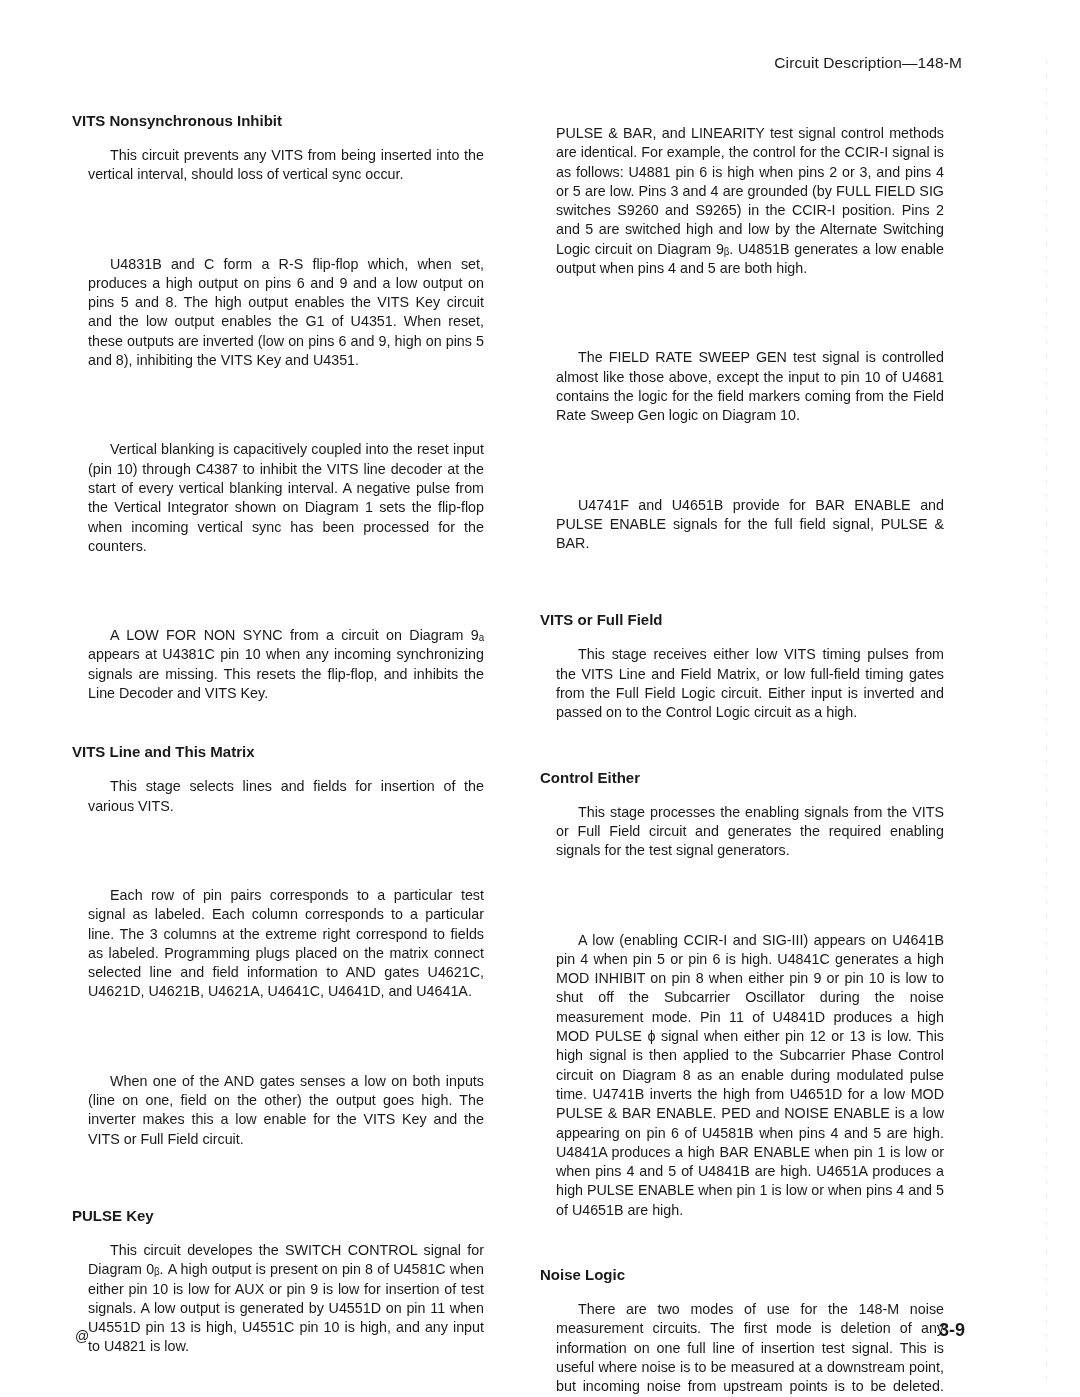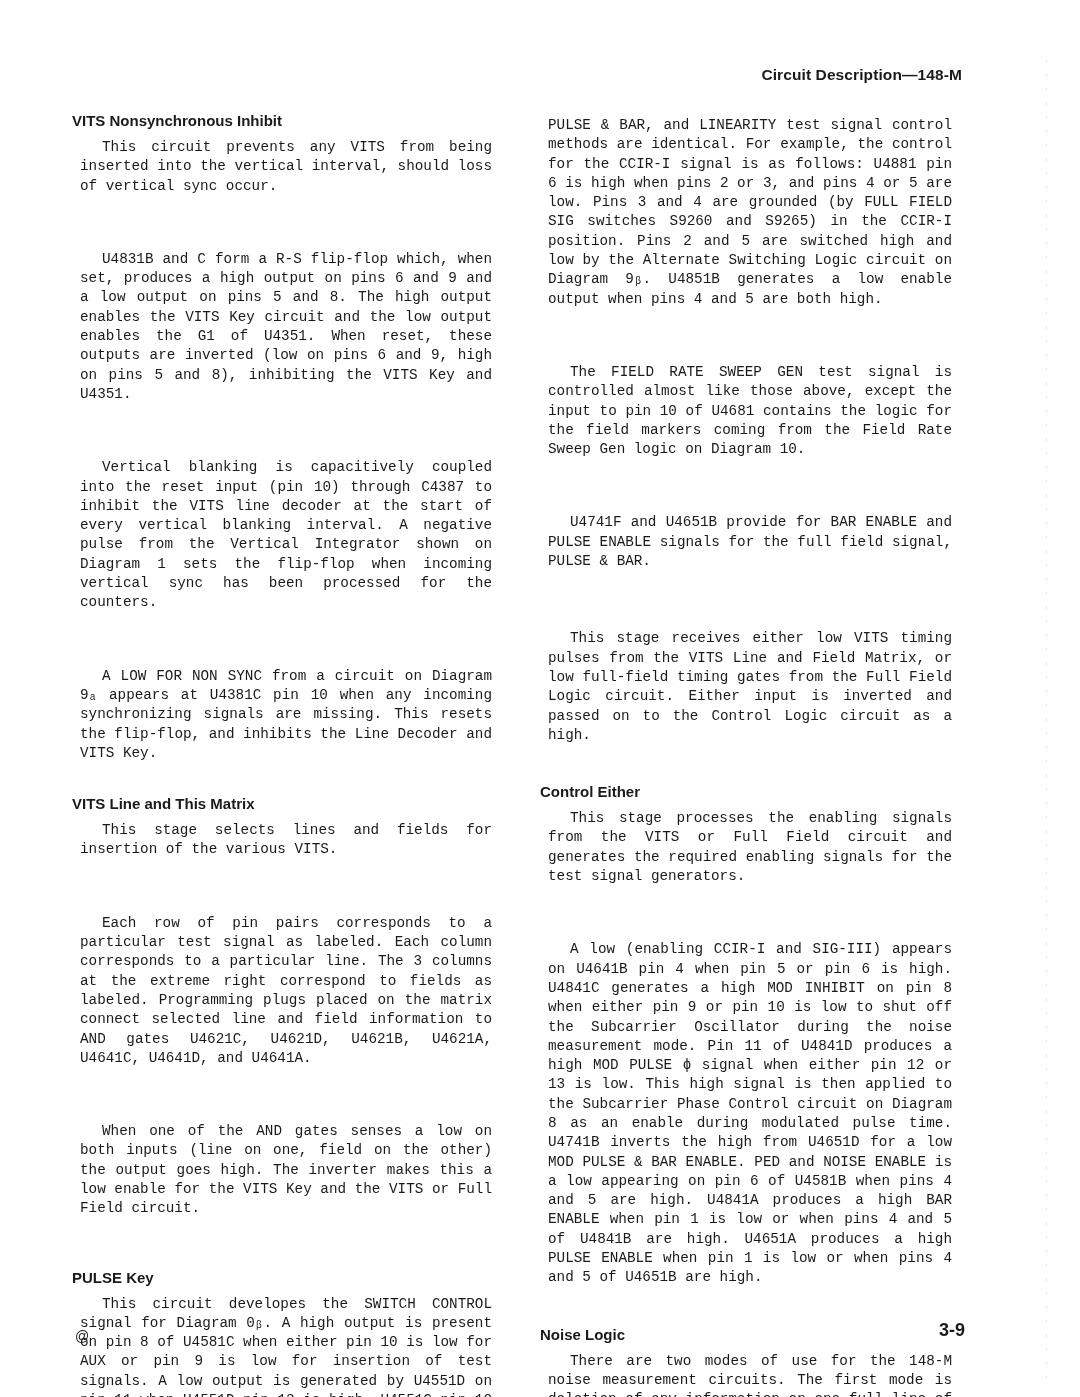--- a/index.html
+++ b/index.html
@@ -1,32 +1,32 @@
 <!DOCTYPE html>
 <html><head>
 <meta charset="utf-8">
 <style>
   html, body { margin: 0; padding: 0; background: #ffffff; }
   body {
     width: 1080px; height: 1397px; position: relative; overflow: hidden;
     font-family: "Liberation Sans", sans-serif; color: #1a1a1a;
   }
   .running-head {
-    position: absolute; top: 66px; right: 118px;
-    font-weight: bold; font-size: 15.5px; letter-spacing: 0.1px;
+    position: absolute; top: 54px; right: 118px;
+    font-weight: normal; font-size: 15.5px; letter-spacing: 0.1px;
   }
   .col { position: absolute; width: 428px; }
   .col.left { left: 72px; top: 112px; }
   .col.right { left: 540px; top: 108px; width: 420px; }
   h3 {
     font-size: 15px; font-weight: bold; margin: 0 0 7px 0; line-height: 18px;
   }
   p {
-    margin: 8px; font-size: 14.3px; line-height: 19.3px; text-align: justify;
-    text-indent: 22px; hyphens: manual; font-family: Liberation Mono, monospace;
+    margin: 16px; font-size: 14.3px; line-height: 19.3px; text-align: justify;
+    text-indent: 22px; hyphens: manual;
   }
   .gap-m { height: 38px; }
   .gap-l { height: 42px; }
   .footer-mark { position: absolute; left: 75px; top: 1328px; font-size: 14px; }
   .page-num { position: absolute; right: 115px; top: 1320px; font-size: 18px; font-weight: bold; }
   .binder-edge { position: absolute; left: 1046px; top: 60px; width: 1px; height: 1320px;
     background: repeating-linear-gradient(to bottom, #d8d8d8 0 3px, transparent 3px 14px); opacity: 0.6; }
 </style>
 </head>
 <body>
@@ -64,20 +64,21 @@
 <div class="col right">
   <section>
     <p style="text-indent:0">PULSE &amp; BAR, and LINEARITY test signal control methods are identical. For example, the control for the CCIR-I signal is as follows:  U4881 pin 6 is high when pins 2 or 3, and pins 4 or 5 are low. Pins 3 and 4 are grounded (by FULL FIELD SIG switches S9260 and S9265) in the CCIR-I position. Pins 2 and 5 are switched high and low by the Alternate Switching Logic circuit on Diagram 9ᵦ. U4851B generates a low enable output when pins 4 and 5 are both high.</p>
     <div class="gap-m"></div>
     <p>The FIELD RATE SWEEP GEN test signal is controlled almost like those above, except the input to pin 10 of U4681 contains the logic for the field markers coming from the Field Rate Sweep Gen logic on Diagram 10.</p>
     <div class="gap-m"></div>
     <p>U4741F and U4651B provide for BAR ENABLE and PULSE ENABLE signals for the full field signal, PULSE &amp; BAR.</p>
   </section>
   <div class="gap-l"></div>
   <section>
+    <h3>VITS or Full Field</h3>
     <p>This stage receives either low VITS timing pulses from the VITS Line and Field Matrix, or low full-field timing gates from the Full Field Logic circuit. Either input is inverted and passed on to the Control Logic circuit as a high.</p>
   </section>
   <div class="gap-l" style="height:30px"></div>
   <section>
     <h3>Control Either</h3>
     <p>This stage processes the enabling signals from the VITS or Full Field circuit and generates the required enabling signals for the test signal generators.</p>
     <div class="gap-m"></div>
     <p>A low (enabling CCIR-I and SIG-III) appears on U4641B pin 4 when pin 5 or pin 6 is high. U4841C generates a high MOD INHIBIT on pin 8 when either pin 9 or pin 10 is low to shut off the Subcarrier Oscillator during the noise measurement mode. Pin 11 of U4841D produces a high MOD PULSE ϕ signal when either pin 12 or 13 is low. This high signal is then applied to the Subcarrier Phase Control circuit on Diagram 8 as an enable during modulated pulse time. U4741B inverts the high from U4651D for a low MOD PULSE &amp; BAR ENABLE. PED and NOISE ENABLE is a low appearing on pin 6 of U4581B when pins 4 and 5 are high. U4841A produces a high BAR ENABLE when pin 1 is low or when pins 4 and 5 of U4841B are high. U4651A produces a high PULSE ENABLE when pin 1 is low or when pins 4 and 5 of U4651B are high.</p>
   </section>
   <div class="gap-l" style="height:30px"></div>

